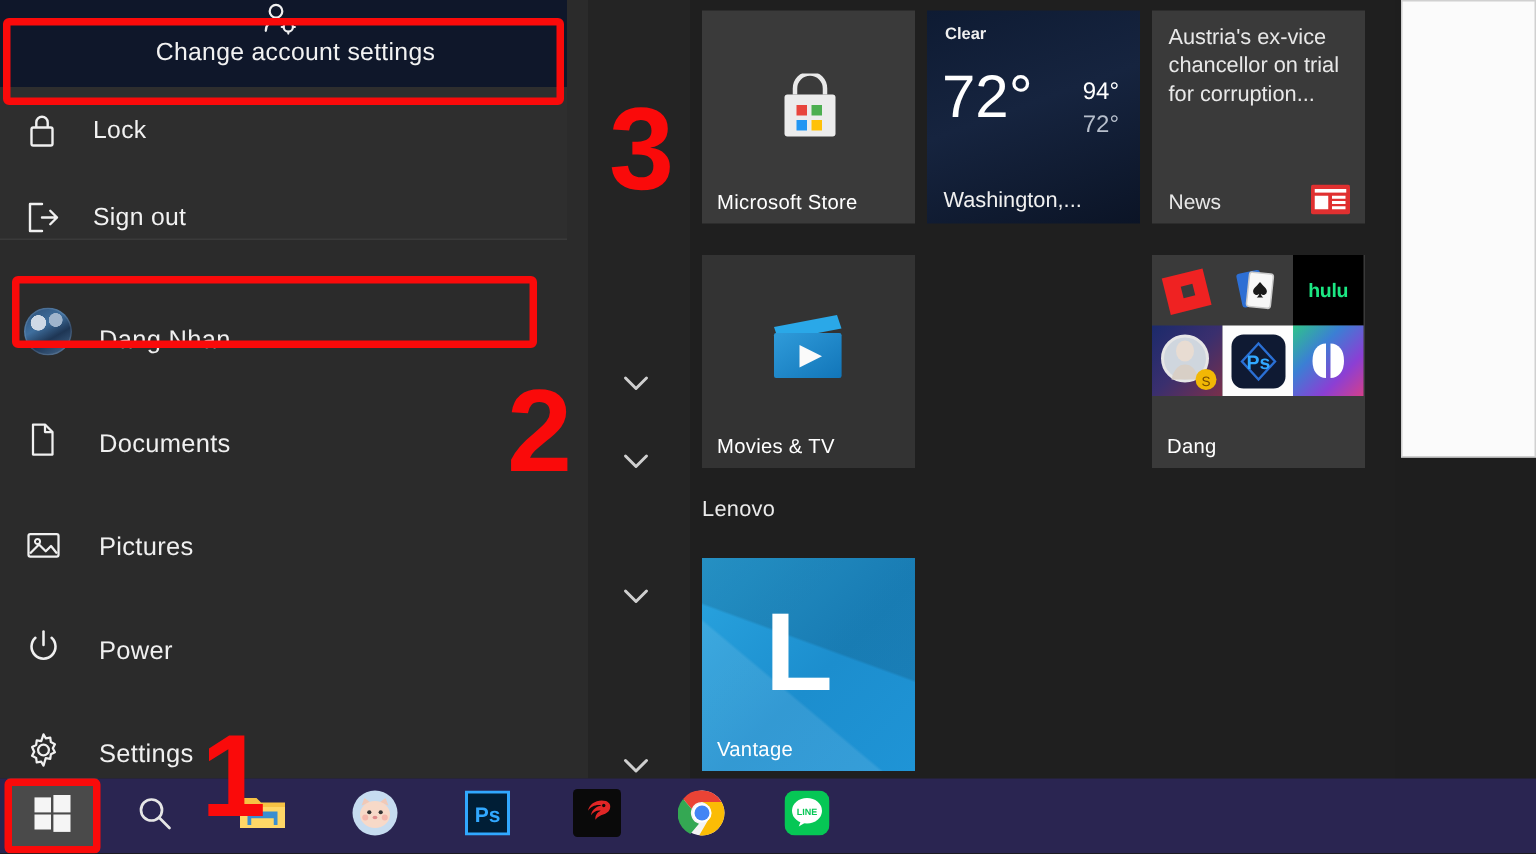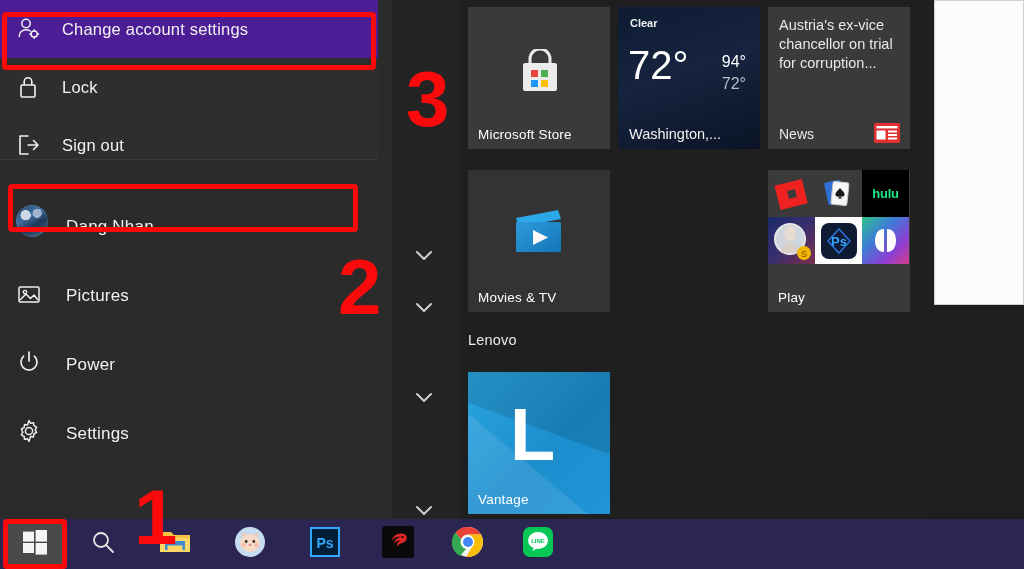--- a/index.html
+++ b/index.html
@@ -44,21 +44,21 @@
     position: absolute; left: 0; top: 0; width: 378px; height: 160px;
     background: #2e2e2e;
     border-bottom: 1px solid #3a3a3a;
   }
   .menu-row {
     display: flex; align-items: center; height: 58px; padding-left: 16px;
     color: #f2f2f2;
   }
   .menu-row .mi { width: 46px; display: flex; align-items: center; justify-content: flex-start; }
   .menu-row .ml { font-size: 16.5px; letter-spacing: .2px; }
-  .row-hl { background: #4c1d95; }
+  .row-hl { background: #0f172a; flex-direction: column; }
 
   
   .rail-list { position: absolute; left: 0; top: 168px; width: 392px; }
   .rail-row {
     display: flex; align-items: flex-end; height: 69px; padding-left: 16px;
     color: #f0f0f0;
   }
   .rail-row .ri { width: 50px; display: flex; align-items: center; }
   .rail-row .rl { font-size: 17px; letter-spacing: .2px; }
 
@@ -194,20 +194,29 @@
 
     <div class="rail-list">
 
       <div class="rail-row">
         <span class="ri">
           <span class="avatar"></span>
         </span>
         <span class="rl">Dang Nhan</span>
       </div>
 
+      <div class="rail-row">
+        <span class="ri">
+          <svg width="24" height="26" viewBox="0 0 24 26">
+            <path d="M6 3h8l5 5v15H6z" fill="none" stroke="#f0f0f0" stroke-width="1.5" stroke-linejoin="round"></path>
+            <path d="M14 3v5h5" fill="none" stroke="#f0f0f0" stroke-width="1.5" stroke-linejoin="round"></path>
+          </svg>
+        </span>
+        <span class="rl">Documents</span>
+      </div>
 
       <div class="rail-row">
         <span class="ri">
           <svg width="26" height="24" viewBox="0 0 26 24">
             <rect x="3" y="5" width="20" height="15" rx="1.2" fill="none" stroke="#f0f0f0" stroke-width="1.5"></rect>
             <circle cx="9" cy="10" r="1.7" fill="none" stroke="#f0f0f0" stroke-width="1.3"></circle>
             <path d="M4 18l6-6 4.5 4.5L18 13l4 5" fill="none" stroke="#f0f0f0" stroke-width="1.5" stroke-linejoin="round"></path>
           </svg>
         </span>
         <span class="rl">Pictures</span>
@@ -343,21 +352,21 @@
           <path d="M19 7l11 12-11 12L8 19z" fill="none" stroke="#2a6fd4" stroke-width="1.6"></path>
           <text x="19" y="24" font-size="13" fill="#31a8ff" text-anchor="middle" font-weight="bold" font-family="Liberation Sans, sans-serif">Ps</text>
         </svg>
       </div>
       <div class="ptile" style="left:94px;top:47px;background:linear-gradient(135deg,#2fc48a 0%,#3b7fd4 35%,#8b3fd4 70%,#d43f8b 100%)">
         <svg width="47" height="47" viewBox="0 0 47 47">
           <path d="M22 12c-5.5 0-9 4.4-9 11.5S16.5 35 22 35z" fill="#fff"></path>
           <path d="M25 12c5.5 0 9 4.4 9 11.5S30.5 35 25 35z" fill="#fff"></path>
         </svg>
       </div>
-      <span class="tile-label">Play</span>
+      <span class="tile-label">Dang</span>
     </div>
 
     <span class="group-hdr" style="left:468px;top:332px">Lenovo</span>
 
     <div class="tile t-vantage">
       <span style="position:absolute;left:42px;top:26px;color:#fff;font-size:74px;font-weight:bold;line-height:1;font-family:'Liberation Sans',sans-serif">L</span>
       <span class="tile-label">Vantage</span>
     </div>
 
   </div>

